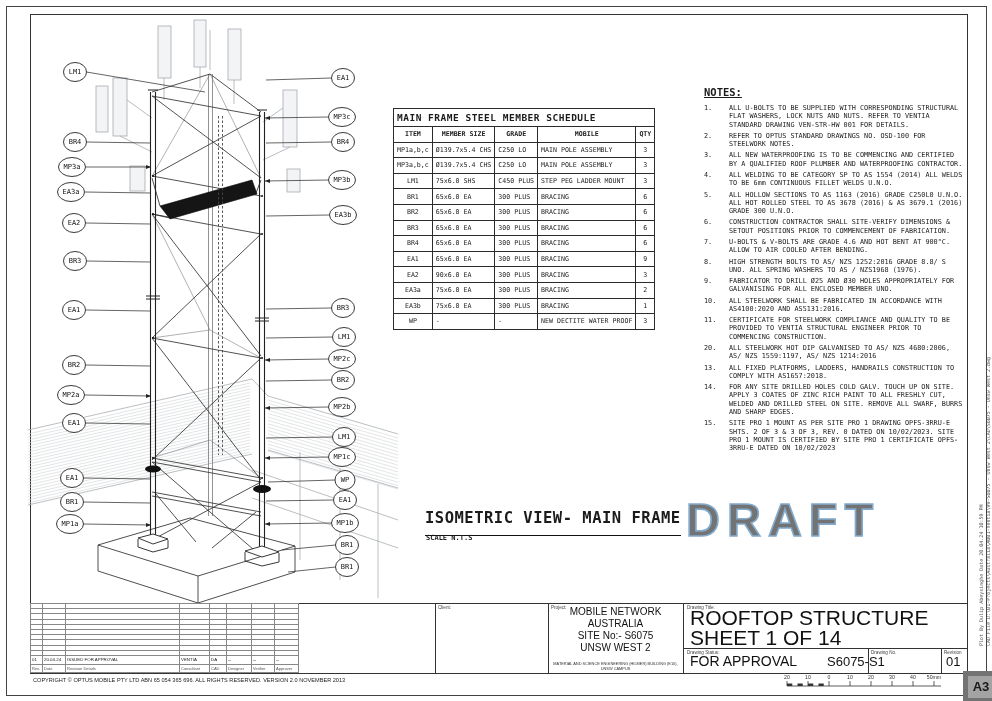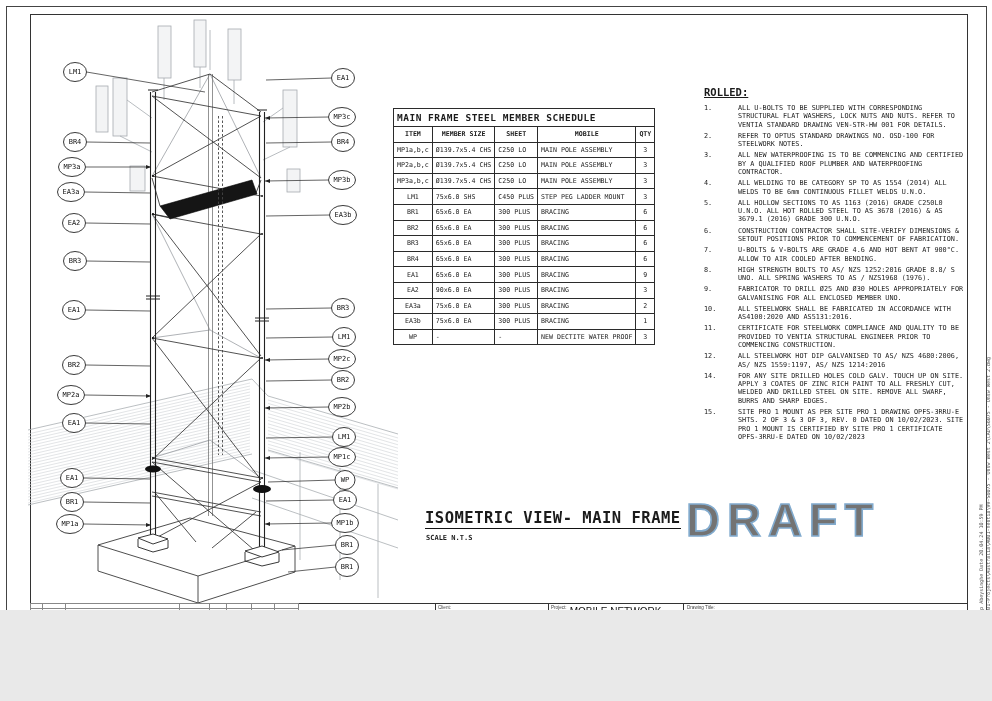--- a/index.html
+++ b/index.html
@@ -1,37 +1,37 @@
 <!DOCTYPE html>
 <html><head>
 <meta charset="utf-8">
 <style>
   html,body{margin:0;padding:0;background:#e9e9e9;}
-  #sheet{position:relative;width:992px;height:610px;background:#ffffff;overflow:hidden;
+  #sheet{position:relative;width:992px;height:701px;background:#ffffff;overflow:hidden;
          font-family:"DejaVu Sans Mono",monospace;color:#1b1b1b;}
   .abs{position:absolute;}
   .border-outer{left:6px;top:6px;width:979px;height:688px;border:1px solid #444;}
   .border-inner{left:30px;top:14px;width:936px;height:658px;border:1px solid #333;}
   svg.layer{position:absolute;left:0;top:0;pointer-events:none;}
   
   #schedule{position:absolute;left:393px;top:108px;border-collapse:collapse;background:#fff;
             font-size:6.6px;}
   #schedule td,#schedule th{border:1px solid #2b2b2b;padding:1px 3px;height:12.6px;white-space:nowrap;}
   #schedule .ttl{font-size:9.5px;font-weight:bold;text-align:left;height:15px;letter-spacing:.5px;}
   #schedule th{font-weight:bold;text-align:center;font-size:6.6px;}
   #schedule td.c{text-align:center;}
   
   #notes{position:absolute;left:704px;top:86px;width:262px;}
   #notes-title{font-size:10.5px;font-weight:bold;text-decoration:underline;margin-bottom:6px;}
   .note-item{display:flex;margin-bottom:3px;}
   .note-num{width:14px;flex:0 0 14px;font-size:6.8px;}
-  .note-text{flex:1;font-size:6.8px;line-height:1.22;margin-left:20px;}
+  .note-text{flex:1;font-size:6.8px;line-height:1.22;margin-left:11px;}
   
   #view-title{position:absolute;left:425px;top:509px;font-size:15.5px;font-weight:bold;
-              border-bottom:1.6px solid #111;padding-bottom:1px;letter-spacing:.5px;}
+              border-bottom:1.6px solid #111;padding-bottom:8px;letter-spacing:.5px;}
   #view-scale{position:absolute;left:426px;top:534px;font-size:7px;font-weight:bold;}
   #draft{position:absolute;left:686px;top:492px;font-family:"Liberation Sans",sans-serif;
          font-size:47px;font-weight:bold;letter-spacing:7px;color:#737373;
          -webkit-text-stroke:1.6px #82abce;}
   
   .tbl-line{position:absolute;background:#333;}
   .lbl{position:absolute;font-family:"Liberation Sans",sans-serif;font-size:4.6px;color:#444;}
   .big{font-family:"Liberation Sans",sans-serif;color:#111;}
   #project-lines{position:absolute;left:548px;top:606px;width:135px;text-align:center;
                  font-size:10px;line-height:12px;}
@@ -353,39 +353,32 @@
   </svg>
 
   <table id="schedule">
       <tbody>
         <tr>
           <td colspan="5" class="ttl">MAIN FRAME STEEL MEMBER SCHEDULE</td>
         </tr>
         <tr>
           <th>ITEM</th>
           <th>MEMBER SIZE</th>
-          <th>SHEET</th>
+          <th>GRADE</th>
           <th>MOBILE</th>
           <th>QTY</th>
         </tr>
         <tr>
           <td class="c">MP1a,b,c</td>
           <td>Ø139.7x5.4 CHS</td>
           <td>C250 LO</td>
           <td>MAIN POLE ASSEMBLY</td>
           <td class="c">3</td>
         </tr>
         <tr>
-          <td class="c">MP2a,b,c</td>
-          <td>Ø139.7x5.4 CHS</td>
-          <td>C250 LO</td>
-          <td>MAIN POLE ASSEMBLY</td>
-          <td class="c">3</td>
-        </tr>
-        <tr>
           <td class="c">MP3a,b,c</td>
           <td>Ø139.7x5.4 CHS</td>
           <td>C250 LO</td>
           <td>MAIN POLE ASSEMBLY</td>
           <td class="c">3</td>
         </tr>
         <tr>
           <td class="c">LM1</td>
           <td>75x6.0 SHS</td>
           <td>C450 PLUS</td>
@@ -452,21 +445,21 @@
           <td class="c">WP</td>
           <td>-</td>
           <td>-</td>
           <td>NEW DECTITE WATER PROOF</td>
           <td class="c">3</td>
         </tr>
       </tbody>
     </table>
 
   <div id="notes">
-    <div id="notes-title">ROLLED:</div>
+    <div id="notes-title">NOTES:</div>
     <div id="notes-list">
         <div class="note-item">
           <span class="note-num">1.</span>
           <span class="note-text">ALL U-BOLTS TO BE SUPPLIED WITH CORRESPONDING STRUCTURAL FLAT WASHERS, LOCK NUTS AND NUTS. REFER TO VENTIA STANDARD DRAWING VEN-STR-HW 001 FOR DETAILS.</span>
         </div>
         <div class="note-item">
           <span class="note-num">2.</span>
           <span class="note-text">REFER TO OPTUS STANDARD DRAWINGS NO. OSD-100 FOR STEELWORK NOTES.</span>
         </div>
         <div class="note-item">
@@ -499,22 +492,26 @@
         </div>
         <div class="note-item">
           <span class="note-num">10.</span>
           <span class="note-text">ALL STEELWORK SHALL BE FABRICATED IN ACCORDANCE WITH AS4100:2020 AND AS5131:2016.</span>
         </div>
         <div class="note-item">
           <span class="note-num">11.</span>
           <span class="note-text">CERTIFICATE FOR STEELWORK COMPLIANCE AND QUALITY TO BE PROVIDED TO VENTIA STRUCTURAL ENGINEER PRIOR TO COMMENCING CONSTRUCTION.</span>
         </div>
         <div class="note-item">
-          <span class="note-num">12.</span>
+          <span class="note-num">20.</span>
           <span class="note-text">ALL STEELWORK HOT DIP GALVANISED TO AS/ NZS 4680:2006, AS/ NZS 1559:1197, AS/ NZS 1214:2016</span>
+        </div>
+        <div class="note-item">
+          <span class="note-num">13.</span>
+          <span class="note-text">ALL FIXED PLATFORMS, LADDERS, HANDRAILS CONSTRUCTION TO COMPLY WITH AS1657:2018.</span>
         </div>
         <div class="note-item">
           <span class="note-num">14.</span>
           <span class="note-text">FOR ANY SITE DRILLED HOLES COLD GALV. TOUCH UP ON SITE. APPLY 3 COATES OF ZINC RICH PAINT TO ALL FRESHLY CUT, WELDED AND DRILLED STEEL ON SITE. REMOVE ALL SWARF, BURRS AND SHARP EDGES.</span>
         </div>
         <div class="note-item">
           <span class="note-num">15.</span>
           <span class="note-text">SITE PRO 1 MOUNT AS PER SITE PRO 1 DRAWING OPFS-3RRU-E SHTS. 2 OF 3 &amp; 3 OF 3, REV. 0 DATED ON 10/02/2023. SITE PRO 1 MOUNT IS CERTIFIED BY SITE PRO 1 CERTIFICATE OPFS-3RRU-E DATED ON 10/02/2023</span>
         </div>
       </div>

